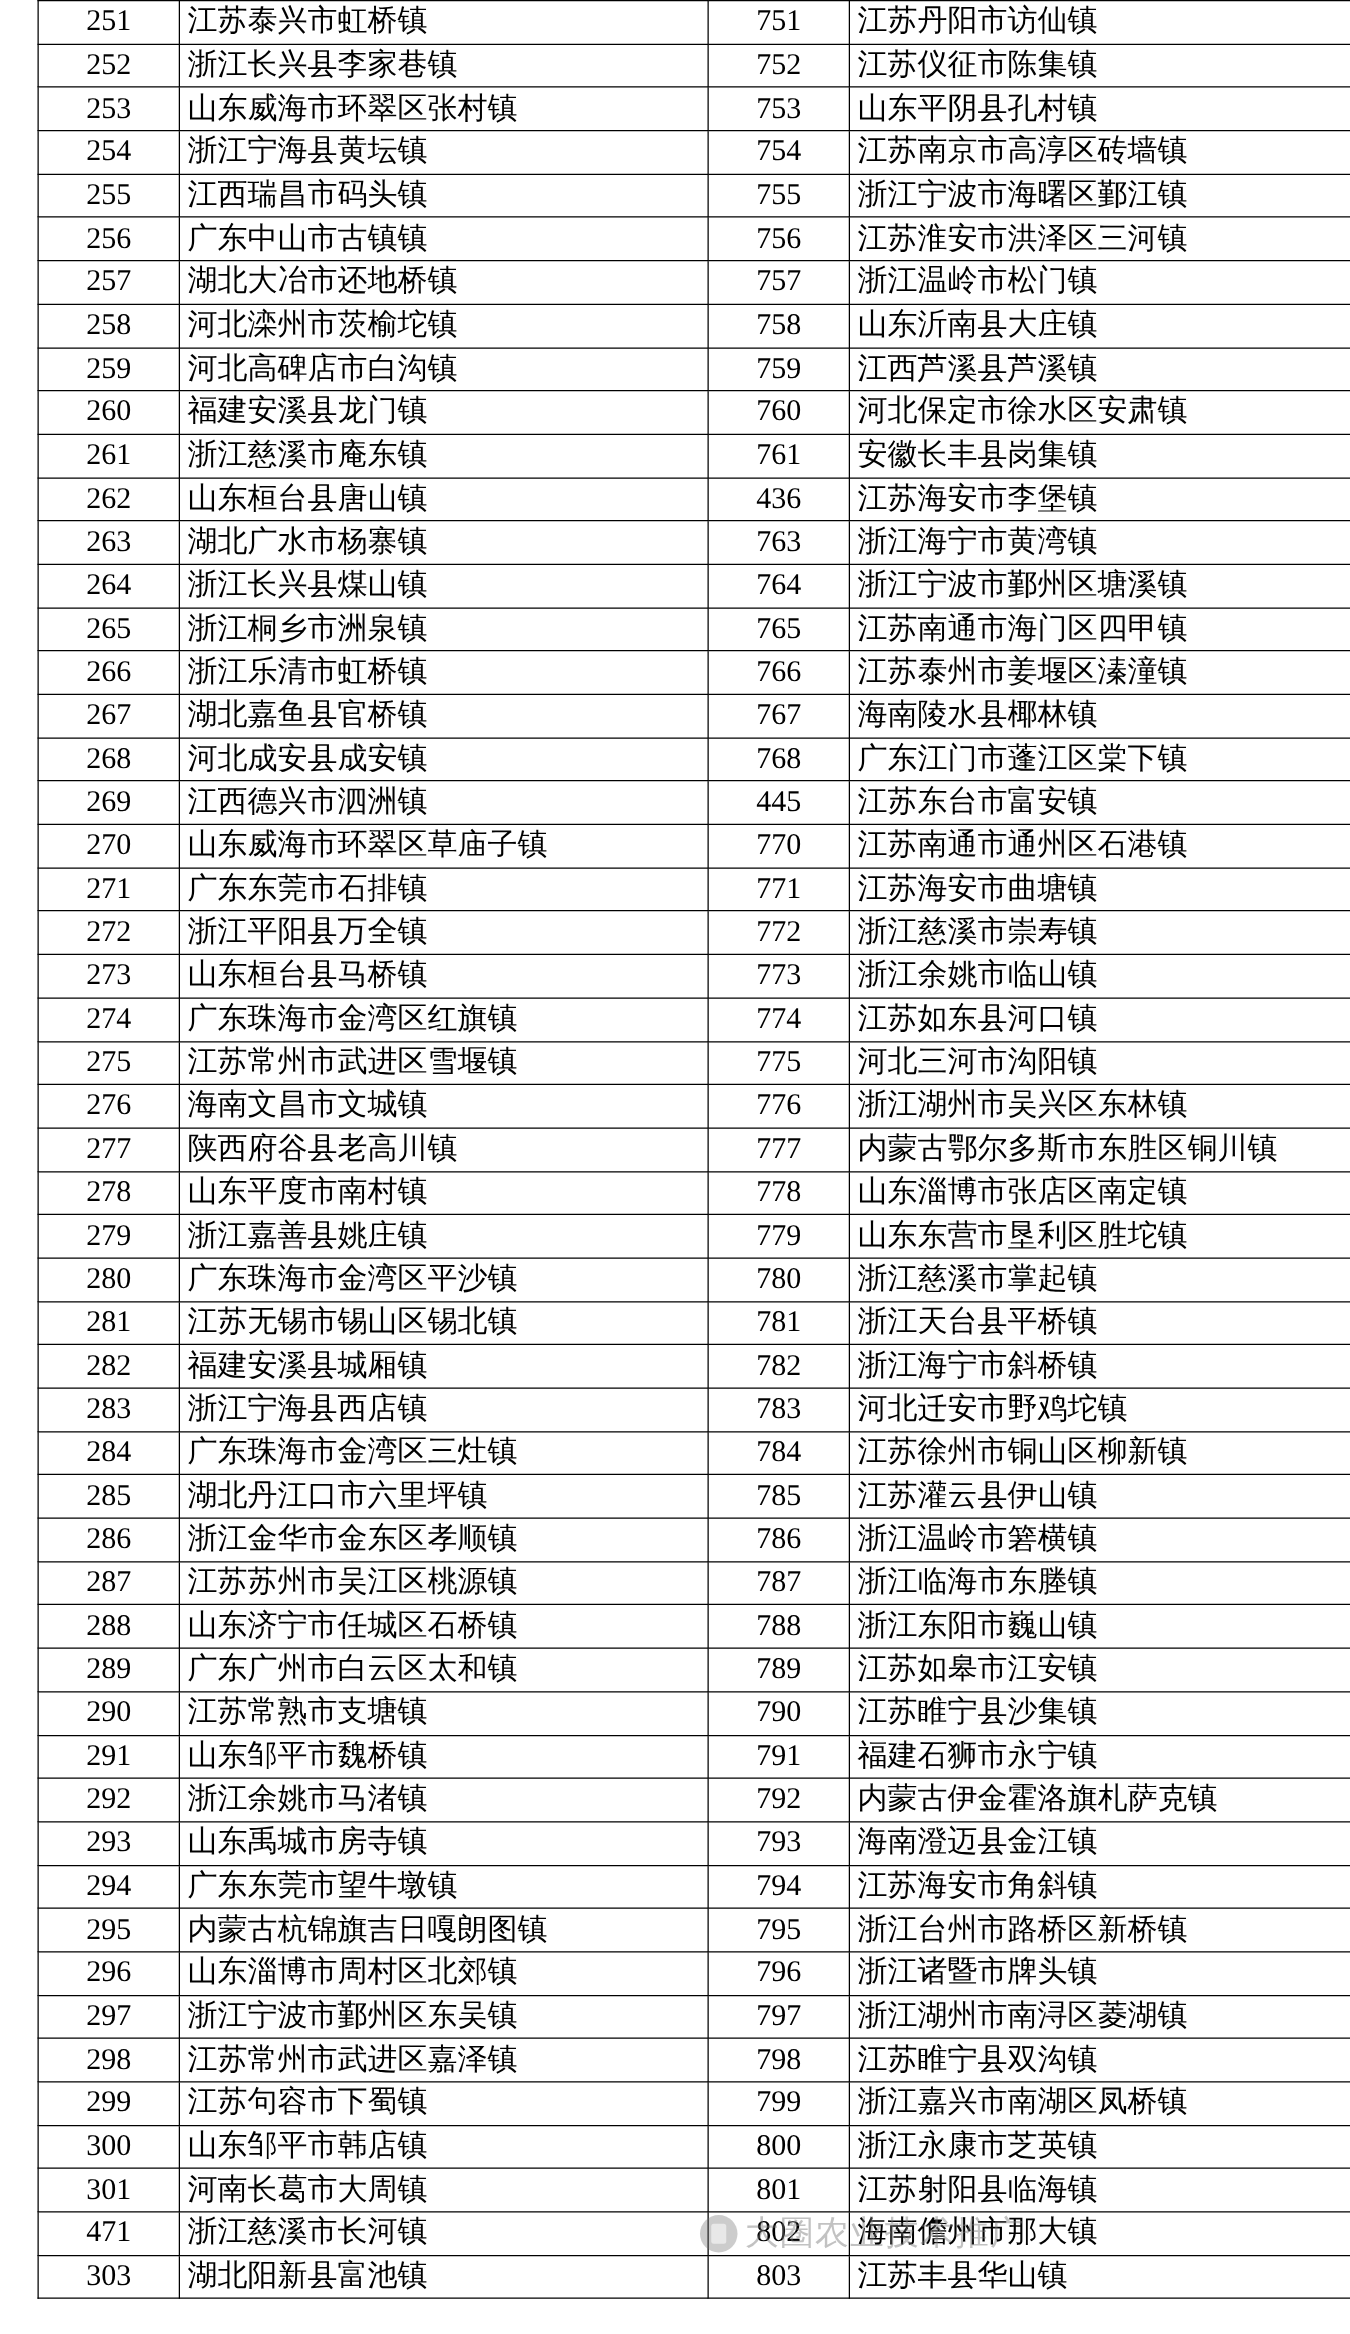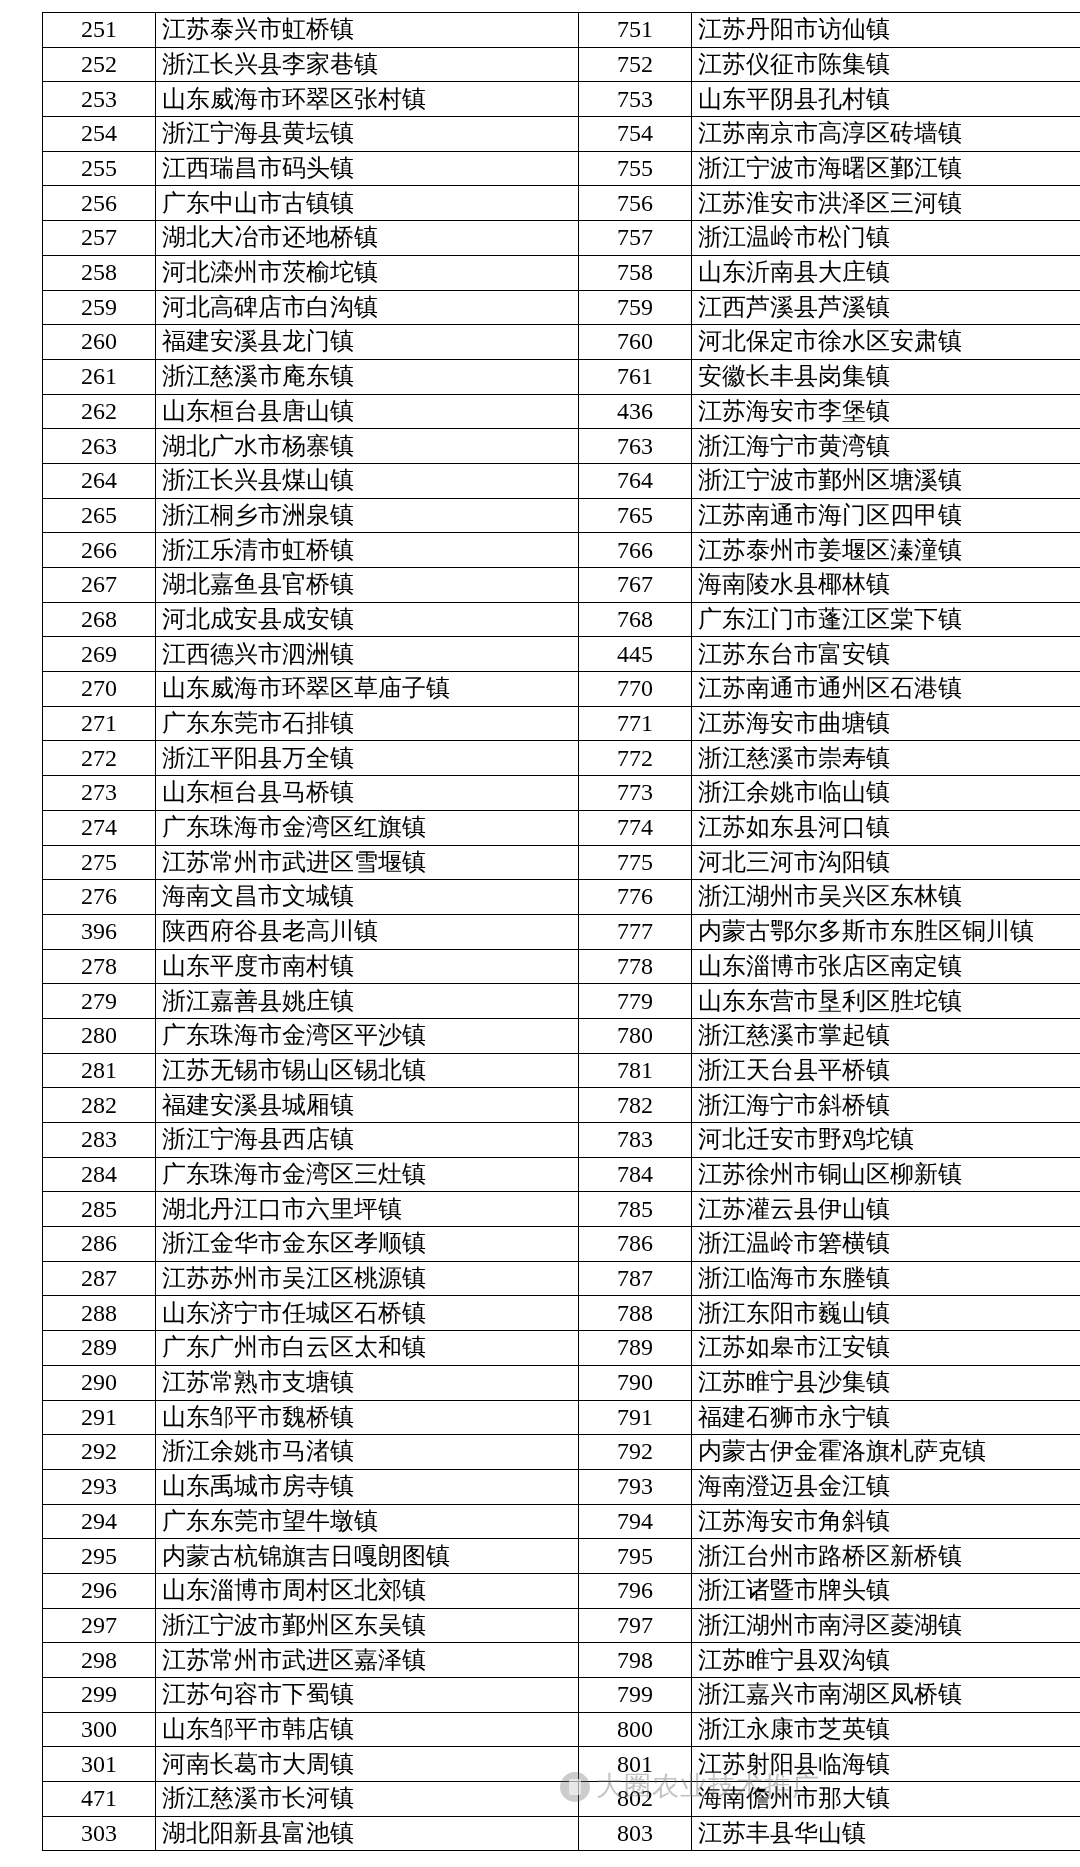--- a/index.html
+++ b/index.html
@@ -13,21 +13,21 @@
     font-family: "Liberation Serif", "DejaVu Serif", serif;
     color: #000000;
     position: relative;
     overflow: hidden;
   }
   .page {
     width: 1080px;
     height: 1867px;
     position: relative;
     box-sizing: border-box;
-    padding: 12px;
+    padding: 0;
   }
   table.list {
     border-collapse: collapse;
     width: 1020px;
     margin-left: 30px;
     margin-top: 0;
     table-layout: fixed;
   }
   table.list td {
     border: 1px solid #000000;
@@ -237,21 +237,21 @@
           <td class="num">775</td>
           <td class="name">河北三河市沟阳镇</td>
         </tr>
         <tr>
           <td class="num">276</td>
           <td class="name">海南文昌市文城镇</td>
           <td class="num">776</td>
           <td class="name">浙江湖州市吴兴区东林镇</td>
         </tr>
         <tr>
-          <td class="num">396</td>
+          <td class="num">277</td>
           <td class="name">陕西府谷县老高川镇</td>
           <td class="num">777</td>
           <td class="name">内蒙古鄂尔多斯市东胜区铜川镇</td>
         </tr>
         <tr>
           <td class="num">278</td>
           <td class="name">山东平度市南村镇</td>
           <td class="num">778</td>
           <td class="name">山东淄博市张店区南定镇</td>
         </tr>

